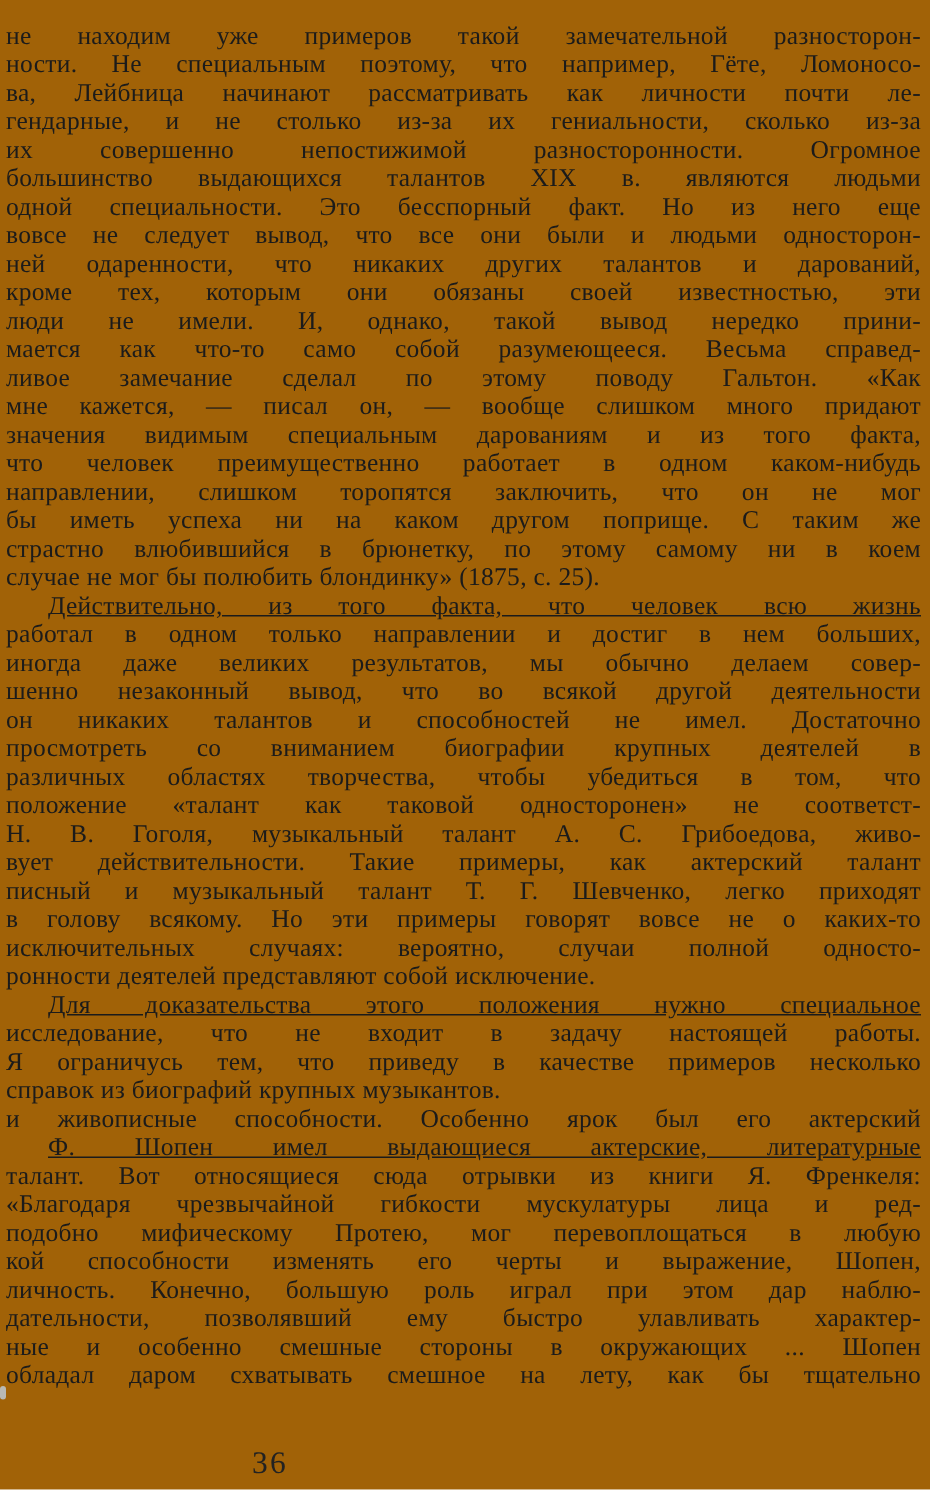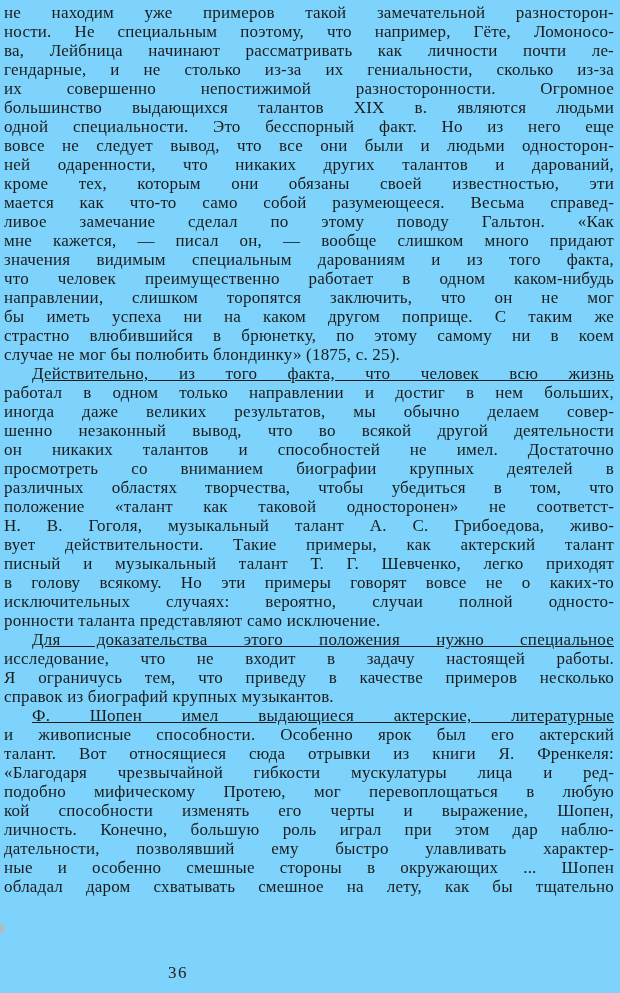--- a/index.html
+++ b/index.html
@@ -4,23 +4,23 @@
 <style>
   html, body {
     margin: 0;
     padding: 0;
     background: #fbfbf9;
   }
   .page {
     position: relative;
     width: 620px;
     height: 993px;
-    background: #7dd3fc;
+    background: #a16207;
     box-sizing: border-box;
-    padding: 3px 6px 0 4px;
+    padding: 14px 6px 0 4px;
     font-family: "Liberation Serif", "DejaVu Serif", serif;
     color: #1b1b1b;
     overflow: hidden;
   }
   .paragraph {
     margin: 0;
   }
   .line {
     font-size: 17px;
     line-height: 19px;
@@ -36,21 +36,21 @@
     text-align-last: left;
   }
   .line.indent {
     text-indent: 28px;
     text-decoration: underline;
   }
   .page-number {
     position: absolute;
     left: 168px;
     top: 963px;
-    font-size: 17px;
+    font-size: 21px;
     letter-spacing: 1.5px;
     color: #222;
   }
   .scan-artifact {
     position: absolute;
     left: 0;
     top: 924px;
     width: 4px;
     height: 9px;
     background: #b9b9b4;
@@ -66,20 +66,21 @@
         <div class="line">не находим уже примеров такой замечательной разносторон-</div>
         <div class="line">ности. Не специальным поэтому, что например, Гёте, Ломоносо-</div>
         <div class="line">ва, Лейбница начинают рассматривать как личности почти ле-</div>
         <div class="line">гендарные, и не столько из-за их гениальности, сколько из-за</div>
         <div class="line">их совершенно непостижимой разносторонности. Огромное</div>
         <div class="line">большинство выдающихся талантов XIX в. являются людьми</div>
         <div class="line">одной специальности. Это бесспорный факт. Но из него еще</div>
         <div class="line">вовсе не следует вывод, что все они были и людьми односторон-</div>
         <div class="line">ней одаренности, что никаких других талантов и дарований,</div>
         <div class="line">кроме тех, которым они обязаны своей известностью, эти</div>
+        <div class="line">люди не имели. И, однако, такой вывод нередко прини-</div>
         <div class="line">мается как что-то само собой разумеющееся. Весьма справед-</div>
         <div class="line">ливое замечание сделал по этому поводу Гальтон. «Как</div>
         <div class="line">мне кажется, — писал он, — вообще слишком много придают</div>
         <div class="line">значения видимым специальным дарованиям и из того факта,</div>
         <div class="line">что человек преимущественно работает в одном каком-нибудь</div>
         <div class="line">направлении, слишком торопятся заключить, что он не мог</div>
         <div class="line">бы иметь успеха ни на каком другом поприще. С таким же</div>
         <div class="line">страстно влюбившийся в брюнетку, по этому самому ни в коем</div>
         <div class="line para-end">случае не мог бы полюбить блондинку» (1875, с. 25).</div>
       </div>
@@ -90,31 +91,31 @@
         <div class="line">шенно незаконный вывод, что во всякой другой деятельности</div>
         <div class="line">он никаких талантов и способностей не имел. Достаточно</div>
         <div class="line">просмотреть со вниманием биографии крупных деятелей в</div>
         <div class="line">различных областях творчества, чтобы убедиться в том, что</div>
         <div class="line">положение «талант как таковой односторонен» не соответст-</div>
         <div class="line">Н. В. Гоголя, музыкальный талант А. С. Грибоедова, живо-</div>
         <div class="line">вует действительности. Такие примеры, как актерский талант</div>
         <div class="line">писный и музыкальный талант Т. Г. Шевченко, легко приходят</div>
         <div class="line">в голову всякому. Но эти примеры говорят вовсе не о каких-то</div>
         <div class="line">исключительных случаях: вероятно, случаи полной односто-</div>
-        <div class="line para-end">ронности таланта представляют само исключение.</div>
+        <div class="line para-end">ронности деятелей представляют собой исключение.</div>
       </div>
       <div class="paragraph">
         <div class="line indent">Для доказательства этого положения нужно специальное</div>
         <div class="line">исследование, что не входит в задачу настоящей работы.</div>
         <div class="line">Я ограничусь тем, что приведу в качестве примеров несколько</div>
         <div class="line para-end">справок из биографий крупных музыкантов.</div>
       </div>
       <div class="paragraph">
+        <div class="line">и живописные способности. Особенно ярок был его актерский</div>
         <div class="line indent">Ф. Шопен имел выдающиеся актерские, литературные</div>
-        <div class="line">и живописные способности. Особенно ярок был его актерский</div>
         <div class="line">талант. Вот относящиеся сюда отрывки из книги Я. Френкеля:</div>
         <div class="line">«Благодаря чрезвычайной гибкости мускулатуры лица и ред-</div>
         <div class="line">подобно мифическому Протею, мог перевоплощаться в любую</div>
         <div class="line">кой способности изменять его черты и выражение, Шопен,</div>
         <div class="line">личность. Конечно, большую роль играл при этом дар наблю-</div>
         <div class="line">дательности, позволявший ему быстро улавливать характер-</div>
         <div class="line">ные и особенно смешные стороны в окружающих ... Шопен</div>
         <div class="line">обладал даром схватывать смешное на лету, как бы тщательно</div>
       </div>
     </div>

